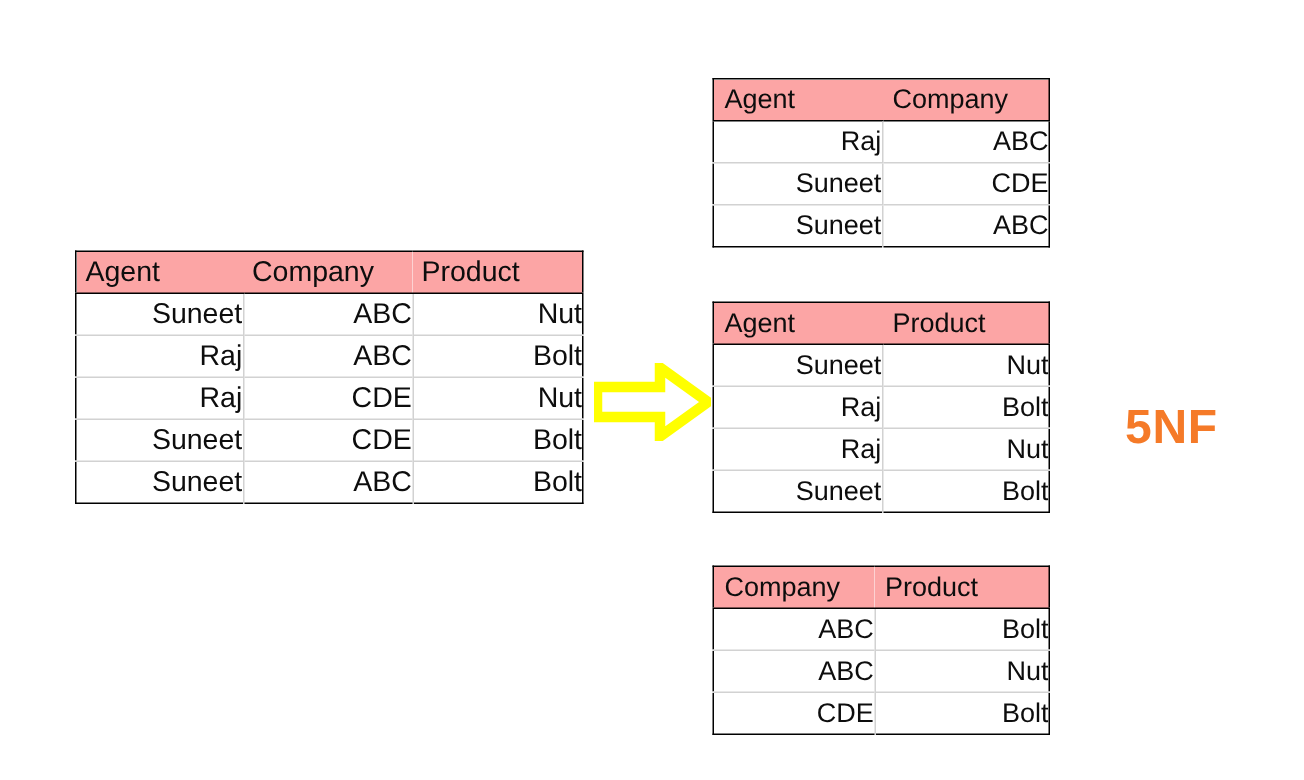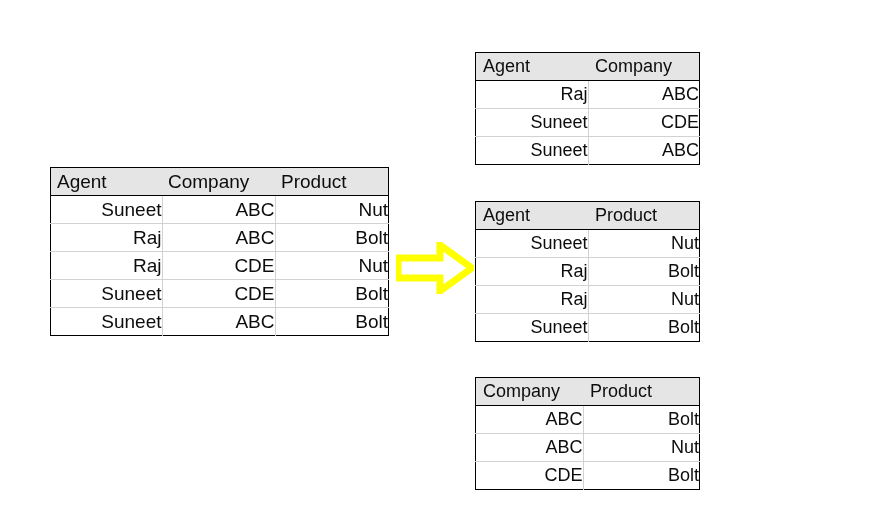--- a/index.html
+++ b/index.html
@@ -31,21 +31,21 @@
     border: 1.6px solid #000000;
   }
   .tbl th, .tbl td {
     text-align: left;
     color: #0d0d0d;
     font-weight: normal;
     white-space: nowrap;
     overflow: hidden;
   }
   .tbl th {
-    background: #e5e5e5;
+    background: #fca5a5;
     border-bottom: 1.6px solid #000000;
   }
   .tbl td {
     border-top: 1px solid #d2d2d2;
     text-align: right;
   }
   .tbl tbody tr:first-child td {
     border-top: none;
   }
 
@@ -236,14 +236,15 @@
         <td class="col-a">ABC</td>
         <td class="col-b">Nut</td>
       </tr>
       <tr>
         <td class="col-a">CDE</td>
         <td class="col-b">Bolt</td>
       </tr>
     </tbody>
   </table>
 
+  <div id="nf-label">5NF</div>
 
 </div>
 
 </body></html>

